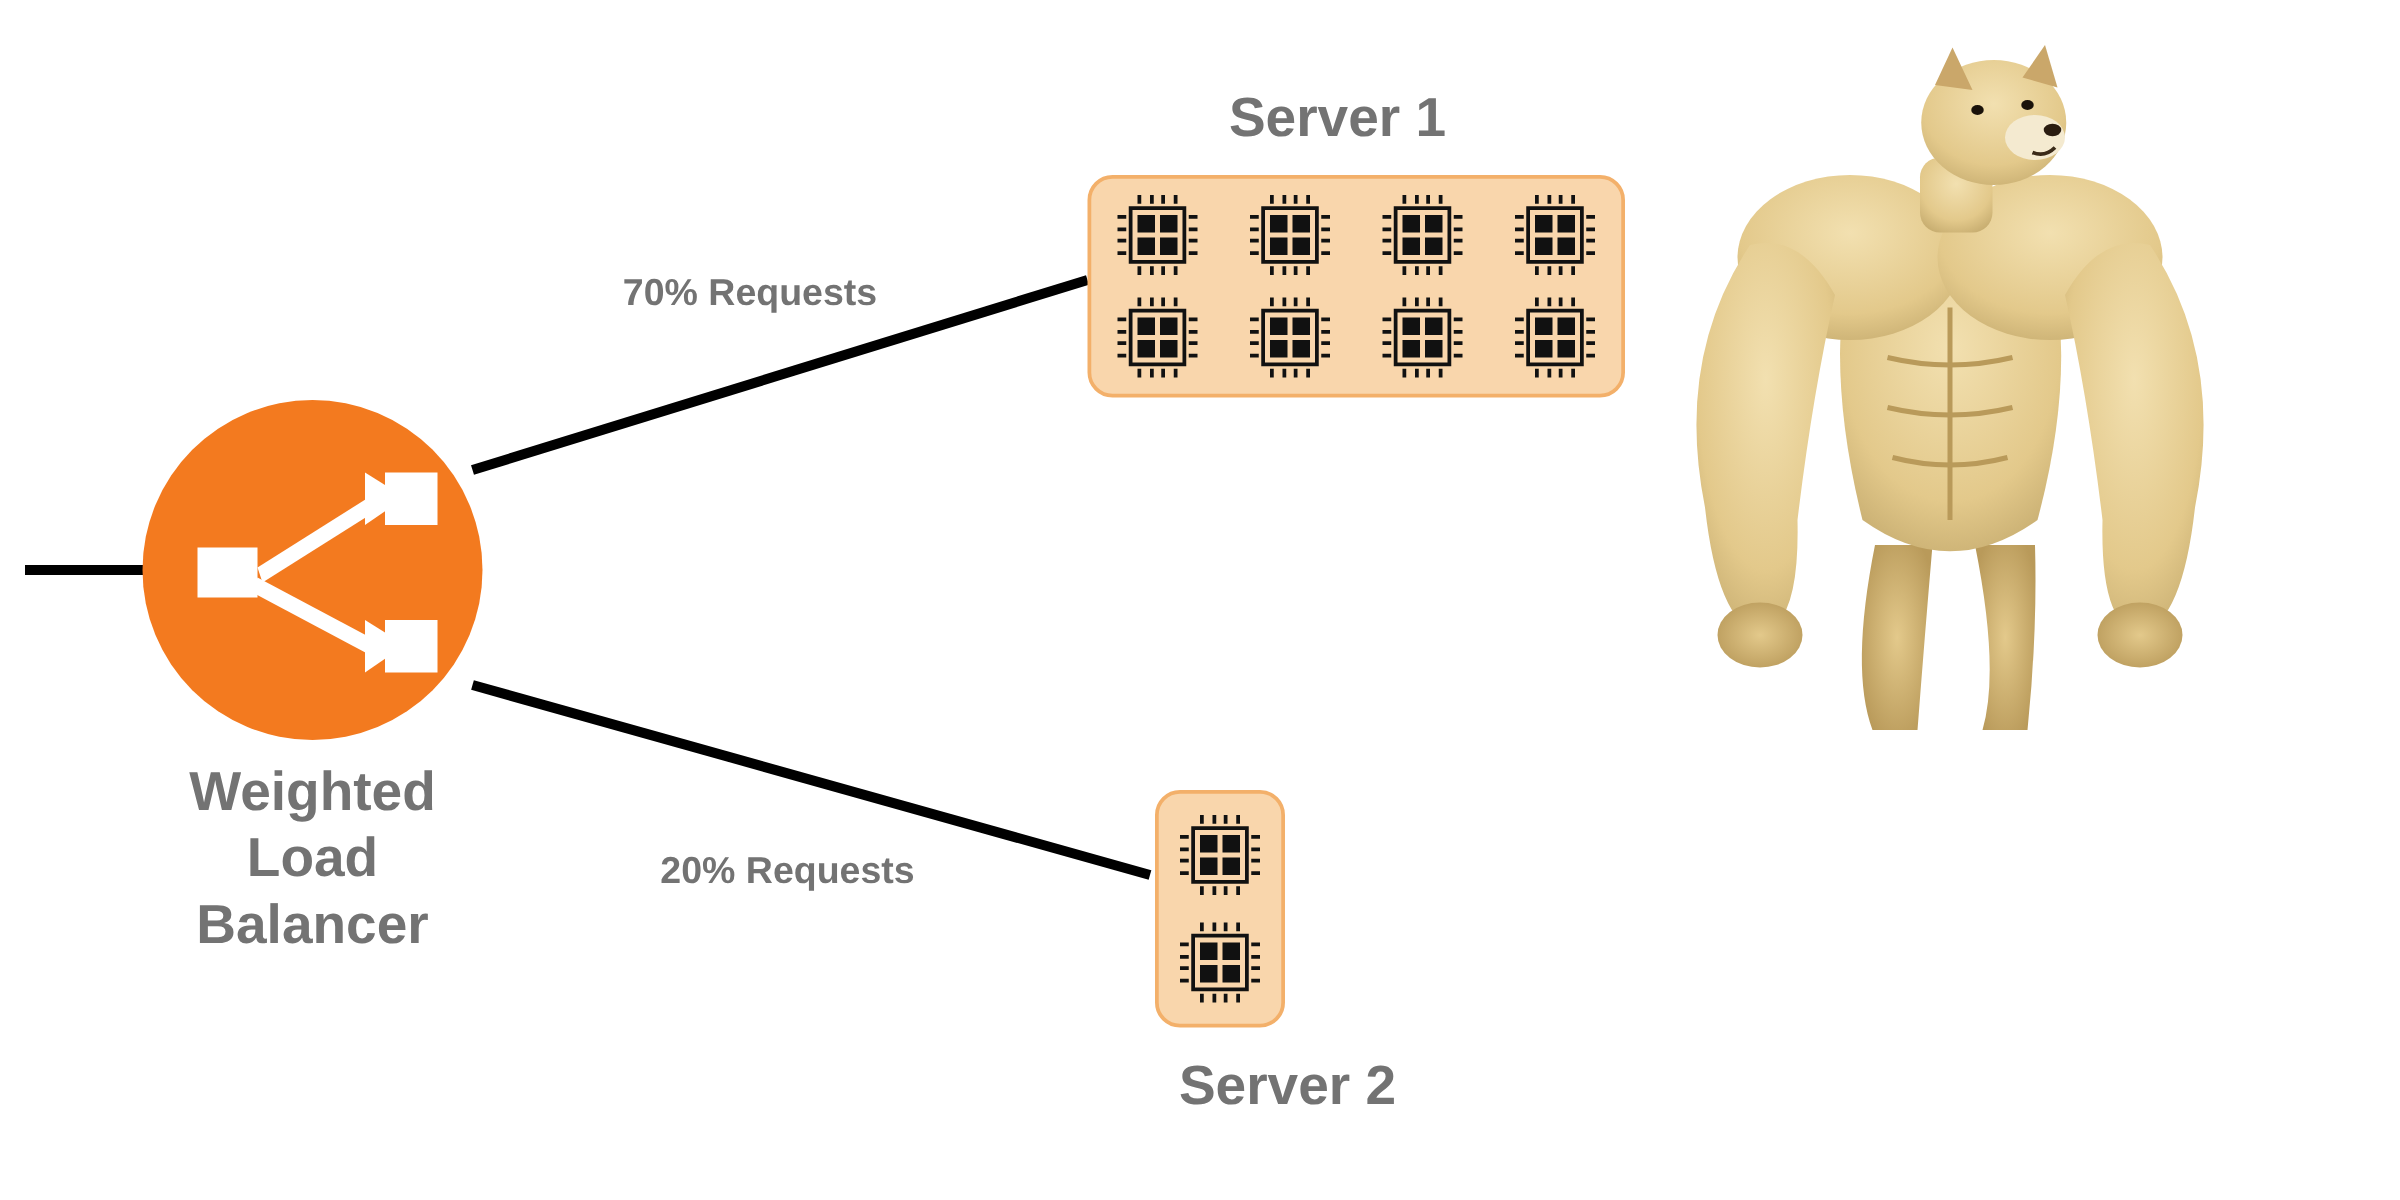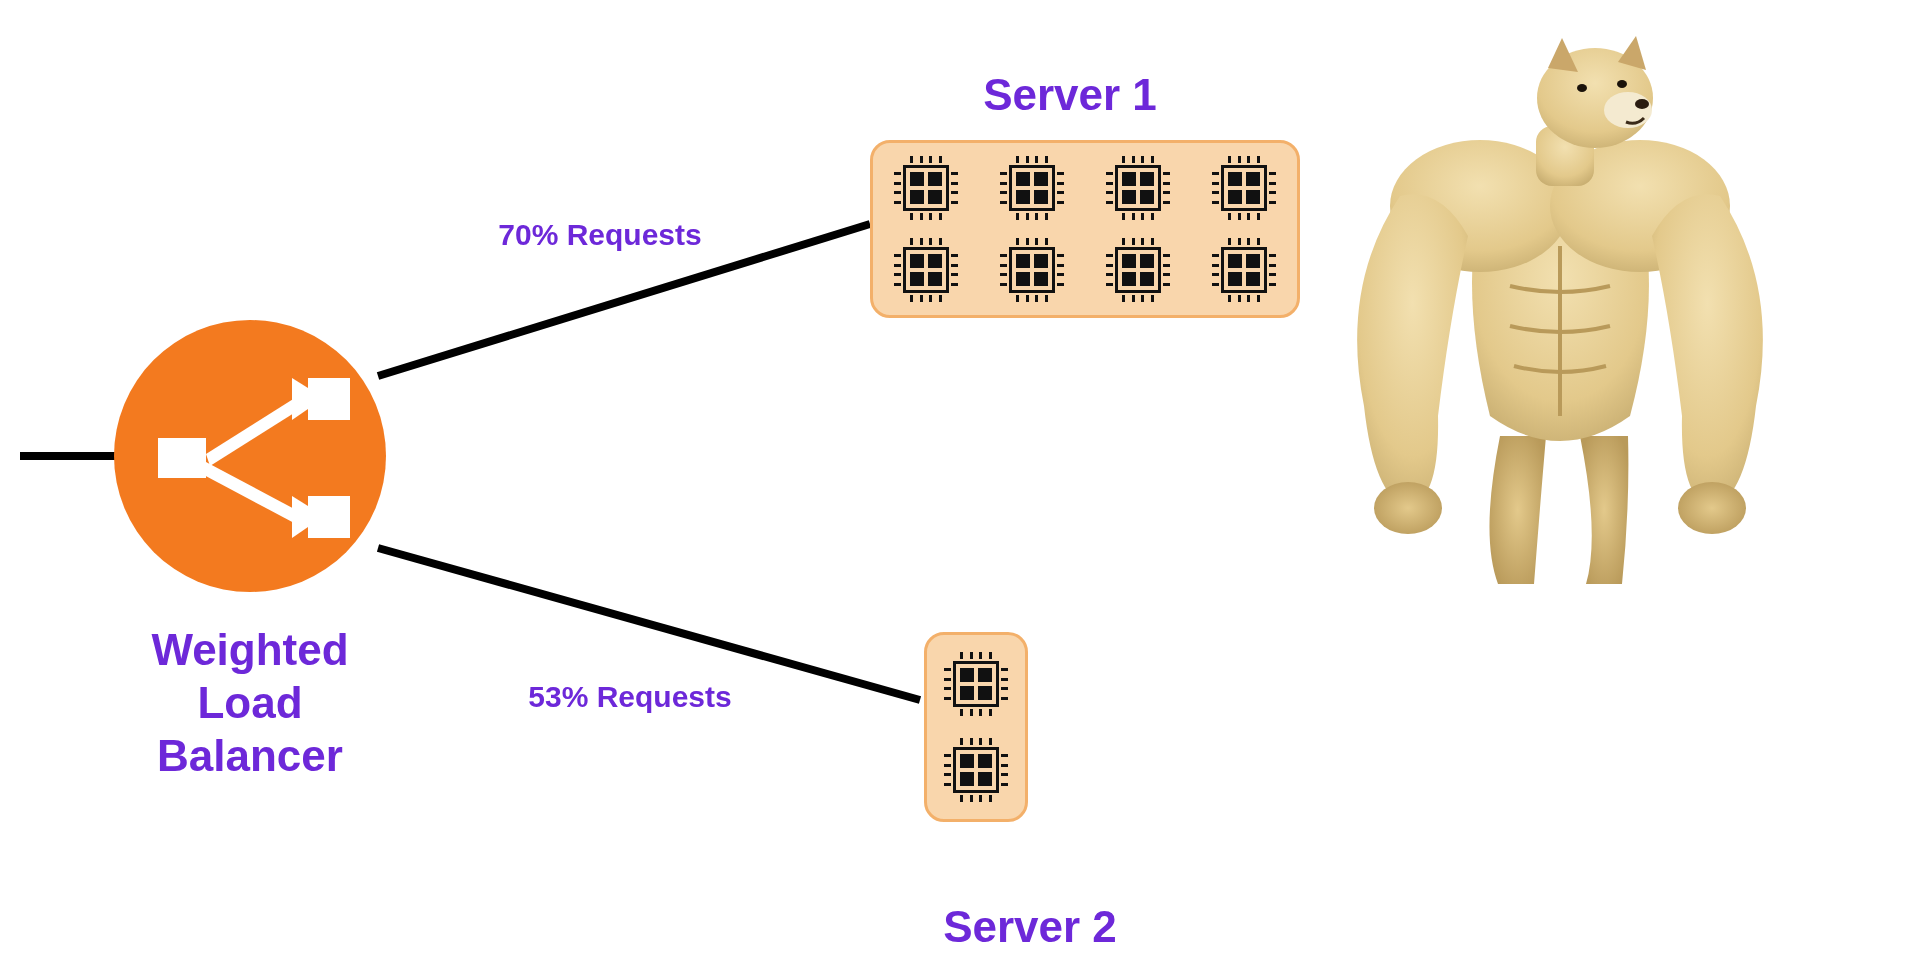--- a/index.html
+++ b/index.html
@@ -8,21 +8,21 @@
     width: 1920px;
     height: 960px;
     background: #ffffff;
     font-family: Arial, Helvetica, sans-serif;
     position: relative;
     overflow: hidden;
   }
   .abs { position: absolute; }
   .label {
     font-weight: 700;
-    color: #6d28d9;
+    color: #737373;
     white-space: pre;
   }
   .title-lb {
     font-size: 44px;
     text-align: center;
     line-height: 1.2;
   }
   .title-server {
     font-size: 44px;
     text-align: center;
@@ -113,27 +113,27 @@
     </g>
 
     <g fill="#fff">
       <polygon points="96,146 190,196 186,208 92,158"></polygon>
       <polygon points="182,180 214,200 182,222"></polygon>
       <rect x="198" y="180" width="42" height="42" fill="#fff"></rect>
     </g>
   </svg>
 </div>
 
-<div class="abs label title-lb" style="left:110px;top:624px;width:280px;">Weighted
+<div class="abs label title-lb" style="left:110px;top:608px;width:280px;">Weighted
 Load
 Balancer</div>
 
 <div class="abs label title-req" style="left:470px;top:218px;width:260px;">70% Requests</div>
 
-<div class="abs label title-req" style="left:500px;top:680px;width:260px;">53% Requests</div>
+<div class="abs label title-req" style="left:500px;top:680px;width:260px;">20% Requests</div>
 
 <div class="abs label title-server" style="left:940px;top:70px;width:260px;">Server 1</div>
 
 <div class="abs server-box server1-box" style="left:870px;top:140px;">
 
   <div class="cpu">
     <div class="pin-row-h" style="top:-1px;">
         <span class="pin-h"></span>
         <span class="pin-h"></span>
         <span class="pin-h"></span>
@@ -501,13 +501,13 @@
       </div>
     <div class="cpu-body">
         <div class="cpu-core"></div>
         <div class="cpu-core"></div>
         <div class="cpu-core"></div>
         <div class="cpu-core"></div>
       </div>
   </div>
 </div>
 
-<div class="abs label title-server" style="left:900px;top:902px;width:260px;">Server 2</div>
+<div class="abs label title-server" style="left:900px;top:844px;width:260px;">Server 2</div>
 
 </body></html>

